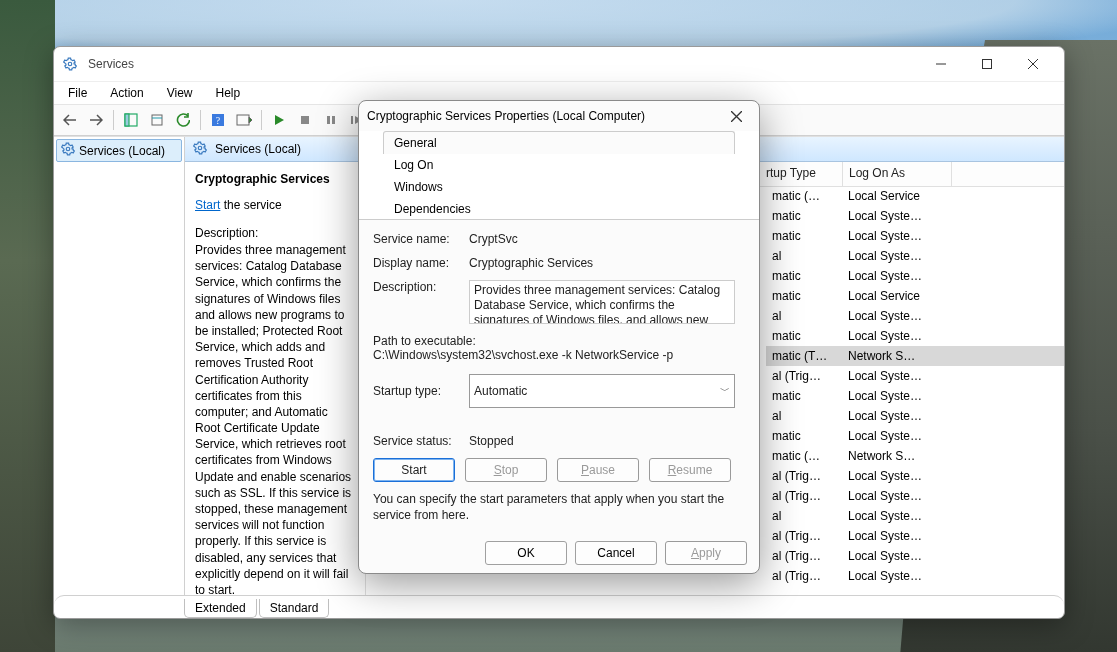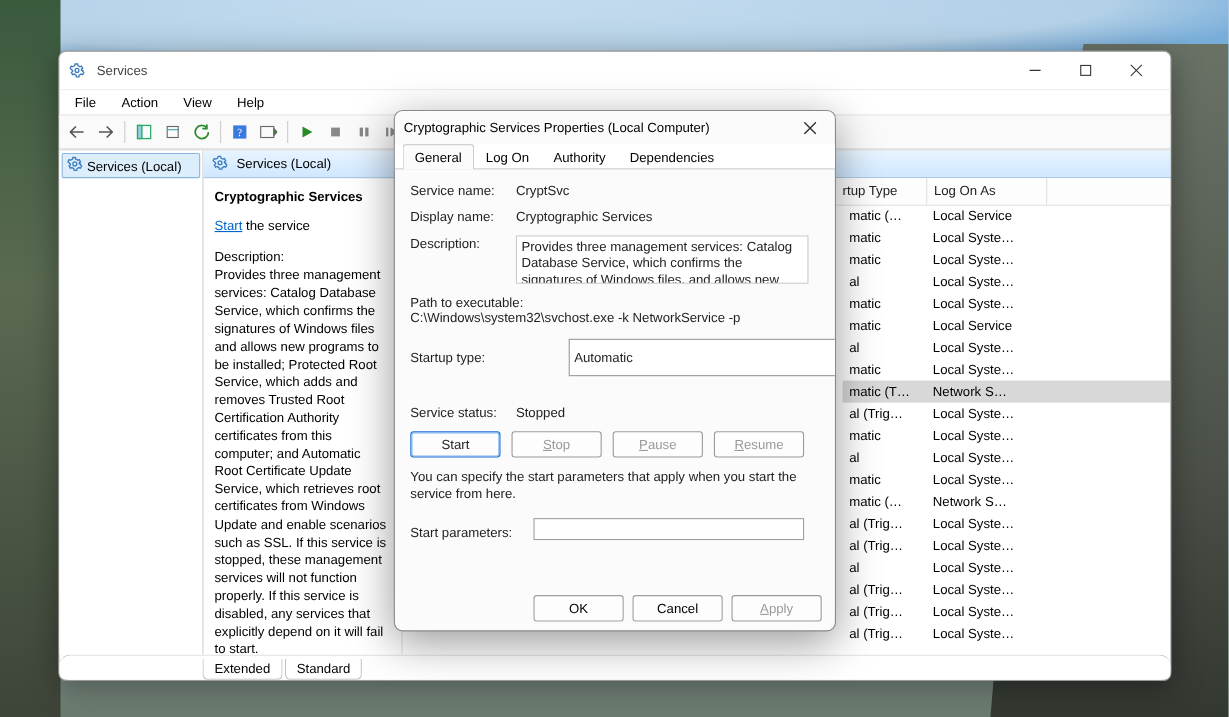--- a/index.html
+++ b/index.html
@@ -40,21 +40,21 @@
   .row { display:flex; height:20px; align-items:center; font-size:12px;}
   .row.sel { background:#d8d8d8;}
   .row .cell { padding:1px 6px; white-space:nowrap; overflow:hidden; text-overflow:ellipsis;}
   .bottom-tabs { height:22px; display:flex; align-items:flex-end; padding-left:130px; border-top:1px solid #d0d0d0; background:#fff;border-radius:10px;}
   .btab { border:1px solid #bfbfbf; border-top:none; padding:2px 10px; font-size:12px; border-bottom-left-radius:5px; border-bottom-right-radius:5px; margin-right:2px; background:#fff;}
   
   .dialog { position:absolute; left:358px; top:100px; width:400px; height:472px; background:#fbfbfb; border:1px solid #8a8a8a; border-radius:8px; box-shadow:0 10px 40px rgba(0,0,0,.4); display:flex; flex-direction:column;}
   .dlg-title { height:30px; display:flex; align-items:center; padding:0 8px; font-size:12px;}
   .dlg-title .t { flex:1;}
   .dlg-close { width:30px; height:24px; display:flex; align-items:center; justify-content:center; border-radius:3px;}
-  .tabstrip { display:flex; padding:0 7px; border-bottom:1px solid #ccc; background:#fff;}
+  .tabstrip { display:flex; padding:0 24px; border-bottom:1px solid #ccc; background:#fff;flex-direction:column;}
   .tab { padding:4px 10px; font-size:12px; border:1px solid transparent; border-bottom:none; margin-bottom:-1px;}
   .tab.active { background:#fbfbfb; border-color:#ccc; border-top-left-radius:3px; border-top-right-radius:3px;}
   .dlg-body { flex:1; padding:12px 14px 6px 14px; font-size:12px; color:#222; overflow:hidden;}
   .form-row { display:flex; margin-bottom:10px; align-items:flex-start;}
   .form-row .lab { width:96px; flex-shrink:0;}
   .form-row .val { flex:1;}
   .desc-box { width:266px; height:44px; border:1px solid #ccc; background:#fff; padding:2px 4px; font-size:12px; line-height:1.25; overflow:hidden; box-sizing:border-box;}
   .path-block { margin:4px 0 12px 0;}
   .select { width:266px; height:34px; border:1px solid #999; background:#fff; display:flex; align-items:center; justify-content:space-between; padding:0 4px; box-sizing:border-box;}
   .select .chev { font-size:10px; color:#555;}
@@ -321,21 +321,21 @@
     <div class="dlg-close">
         <svg width="11" height="11" stroke="#333" stroke-width="1.3">
           <line x1="0" y1="0" x2="11" y2="11"></line>
           <line x1="11" y1="0" x2="0" y2="11"></line>
         </svg>
       </div>
   </div>
   <div class="tabstrip">
     <div class="tab active">General</div>
     <div class="tab">Log On</div>
-    <div class="tab">Authority</div>
+    <div class="tab">Windows</div>
     <div class="tab">Dependencies</div>
   </div>
   <div class="dlg-body">
     <div class="form-row">
       <div class="lab">Service name:</div>
       <div class="val">CryptSvc</div>
     </div>
     <div class="form-row">
       <div class="lab">Display name:</div>
       <div class="val">Cryptographic Services</div>
@@ -343,21 +343,21 @@
     <div class="form-row">
       <div class="lab">Description:</div>
       <div class="val">
           <div class="desc-box">Provides three management services: Catalog Database Service, which confirms the signatures of Windows files, and allows new programs to be</div>
         </div>
     </div>
     <div class="path-block">
       <div>Path to executable:</div>
       <div>C:\Windows\system32\svchost.exe -k NetworkService -p</div>
     </div>
-    <div class="form-row" style="align-items:center; margin-bottom:26px;gap:48px;">
+    <div class="form-row" style="align-items:center; margin-bottom:26px;">
       <div class="lab">Startup type:</div>
       <div class="val">
         <div class="select">
           <span>Automatic</span>
           <span class="chev">﹀</span>
         </div>
       </div>
     </div>
     <div class="form-row">
       <div class="lab">Service status:</div>

